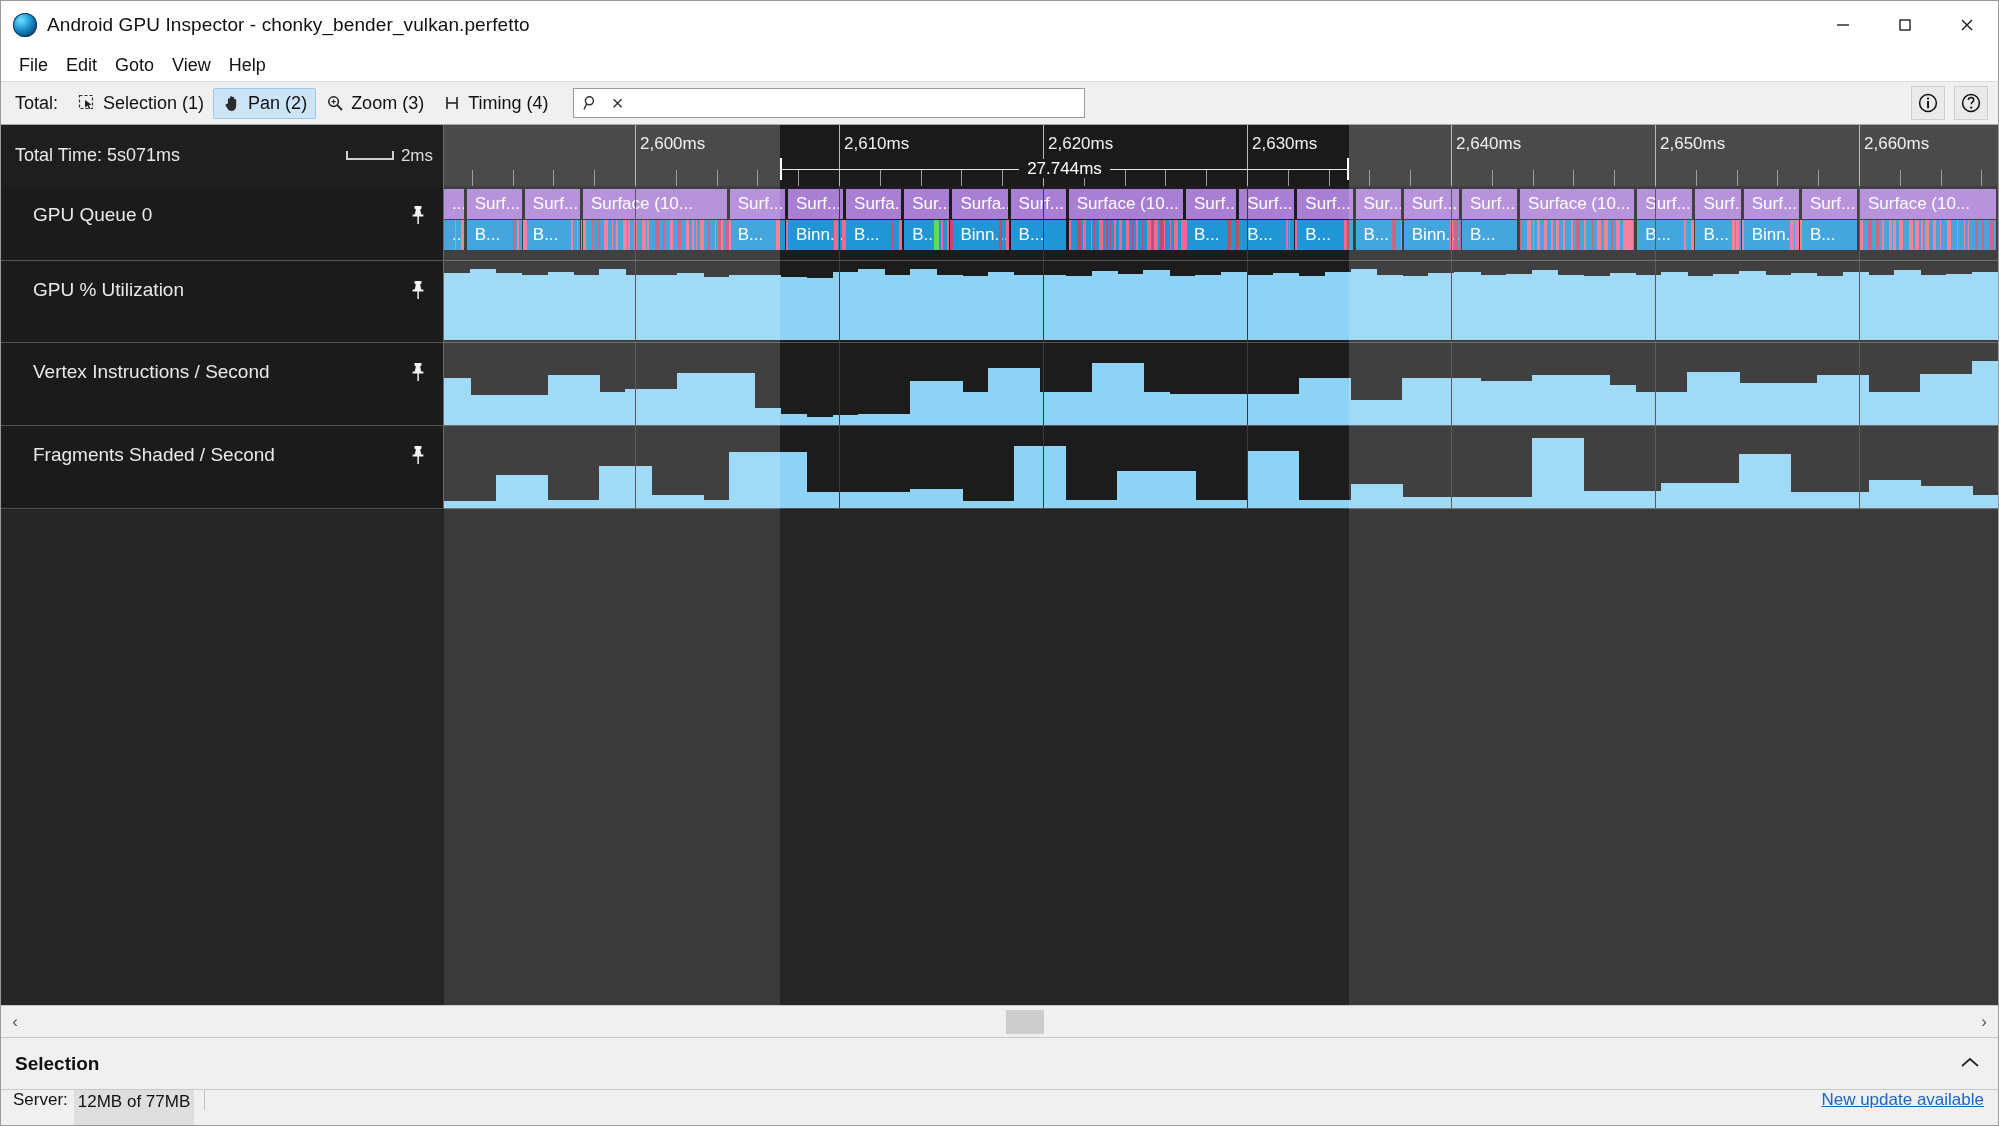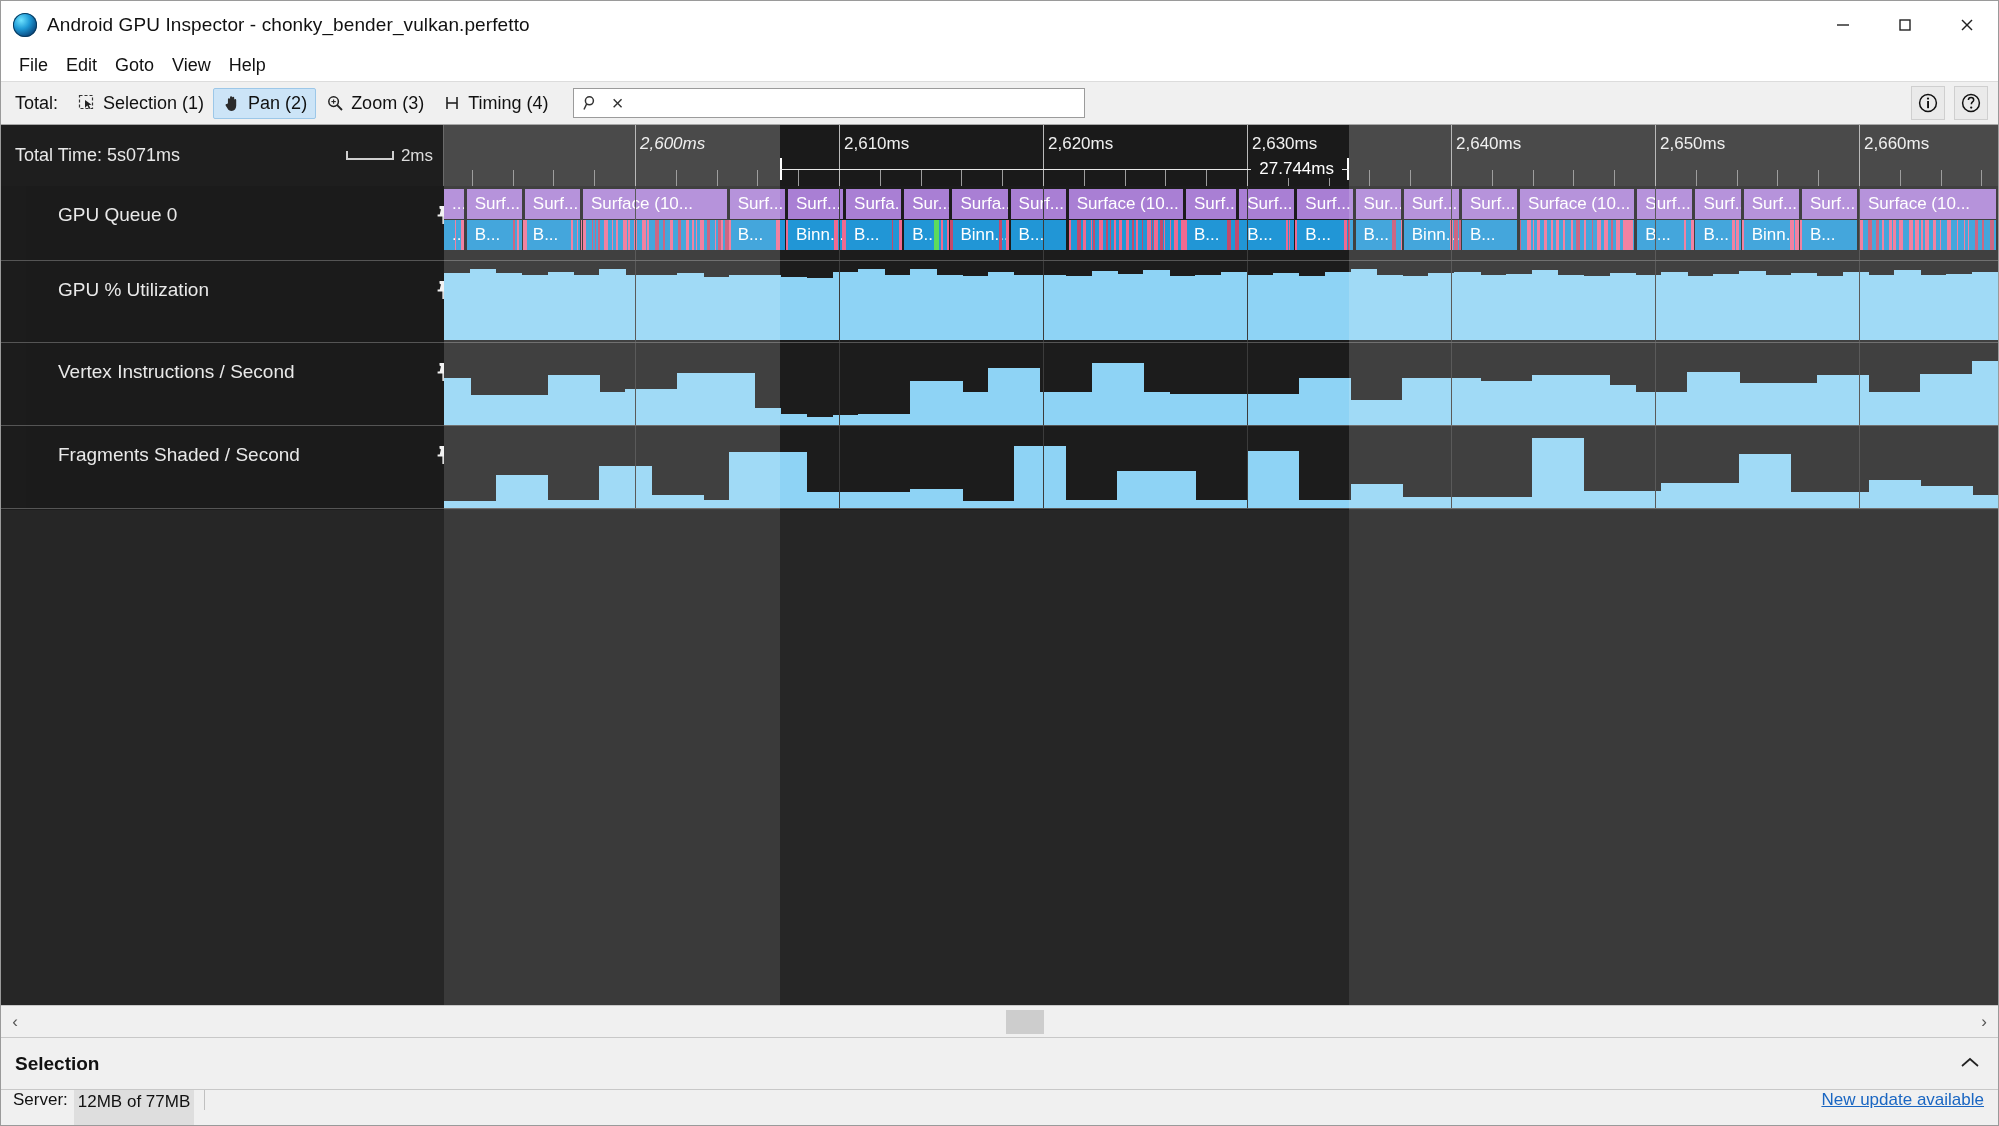--- a/index.html
+++ b/index.html
@@ -79,21 +79,21 @@
   .sel-region { position:absolute; top:0; background:#1c1c1c; }
   .sel-ruler { position:absolute; top:0; height:61px; background:#1a1a1a; }
   .sel-handle { position:absolute; width:2px; background:#ffffff; }
   .sel-line { position:absolute; height:1px; background:#e8e8e8; }
   .sel-dur { position:absolute; color:#ffffff; font-size:17px; background:#1a1a1a;
              padding:0 7px; white-space:nowrap; }
 
   
   .track { position:absolute; left:0; width:1997px; border-bottom:1px solid #555; }
   .track-hdr { position:absolute; left:0; top:0; width:443px; height:100%;
-               background:#1b1b1b; border-right:1px solid #6a6a6a;margin-left:25px; }
+               background:#1b1b1b; border-right:1px solid #6a6a6a; }
   .track-name { position:absolute; left:32px; top:18px; color:#e9e9e9; font-size:19px;
                 white-space:nowrap; }
   .pin { position:absolute; right:16px; top:18px; width:18px; height:22px; }
   .track-body { position:absolute; left:443px; top:0; right:0; height:100%;
                 background:#1c1c1c; overflow:hidden; }
 
   .slice { position:absolute; overflow:hidden; white-space:nowrap;
            color:#fff; font-size:17px; border-right:1px solid #1c1c1c; }
   .slice.l0 { top:3px; height:30px; background:#a97fd4; padding-left:8px; line-height:30px; }
   .slice.l1 { top:34px; height:30px; background:#2196d6; padding-left:8px; line-height:30px; }
@@ -242,21 +242,21 @@
       <div class="ruler-left">
         <div class="total-time">Total Time: 5s071ms</div>
         <div class="scale-wrap">
           <div class="scale-bar"></div>
           <div class="scale-txt">2ms</div>
         </div>
       </div>
       <div class="ruler-body" id="ruler-body">
           <div class="sel-ruler" style="left: 336px; width: 569px;"></div>
           <div class="tick-major" style="left: 191px;"></div>
-          <div class="tick-lbl" style="left: 191px; font-style: italic;">2,600ms</div>
+          <div class="tick-lbl" style="left: 191px;">2,600ms</div>
           <div class="tick-minor" style="left: 231.8px;"></div>
           <div class="tick-minor" style="left: 272.6px;"></div>
           <div class="tick-minor" style="left: 313.4px;"></div>
           <div class="tick-minor" style="left: 354.2px;"></div>
           <div class="tick-major" style="left: 395px;"></div>
           <div class="tick-lbl" style="left: 395px;">2,610ms</div>
           <div class="tick-minor" style="left: 435.8px;"></div>
           <div class="tick-minor" style="left: 476.6px;"></div>
           <div class="tick-minor" style="left: 517.4px;"></div>
           <div class="tick-minor" style="left: 558.2px;"></div>
@@ -741,21 +741,21 @@
         <div style="position: absolute; top: 0px; bottom: 0px; background: rgb(58, 58, 58); left: 1348px; width: 649px;"></div>
       </div>
 
     <div class="sel-region" id="dim-left" style="left: 443px; width: 336px; top: 61px; height: 324px; background: rgba(255, 255, 255, 0.16); pointer-events: none;"></div>
     <div class="sel-region" id="dim-right" style="left: 1348px; width: 649px; top: 61px; height: 324px; background: rgba(255, 255, 255, 0.16); pointer-events: none;"></div>
 
     <div id="sel-markers">
         <div class="sel-handle" style="left: 779px; top: 33px; height: 22px;"></div>
         <div class="sel-handle" style="left: 1346px; top: 33px; height: 22px;"></div>
         <div class="sel-line" style="left: 779px; top: 44px; width: 569px;"></div>
-        <div class="sel-dur" style="left: 779px; top: 34px; width: 569px; text-align: right; background: transparent;"><span style="background: rgb(26, 26, 26); padding: 0px 8px;">27.744ms</span></div>
+        <div class="sel-dur" style="left: 779px; top: 34px; width: 569px; text-align: center; background: transparent;"><span style="background: rgb(26, 26, 26); padding: 0px 8px;">27.744ms</span></div>
       </div>
   </div>
 
   <div class="hscroll">
     <div class="hs-arrow">‹</div>
     <div class="hs-track">
       <div class="hs-thumb" id="hs-thumb" style="left: 977px;"></div>
     </div>
     <div class="hs-arrow" style="position:absolute;right:0;">›</div>
   </div>

